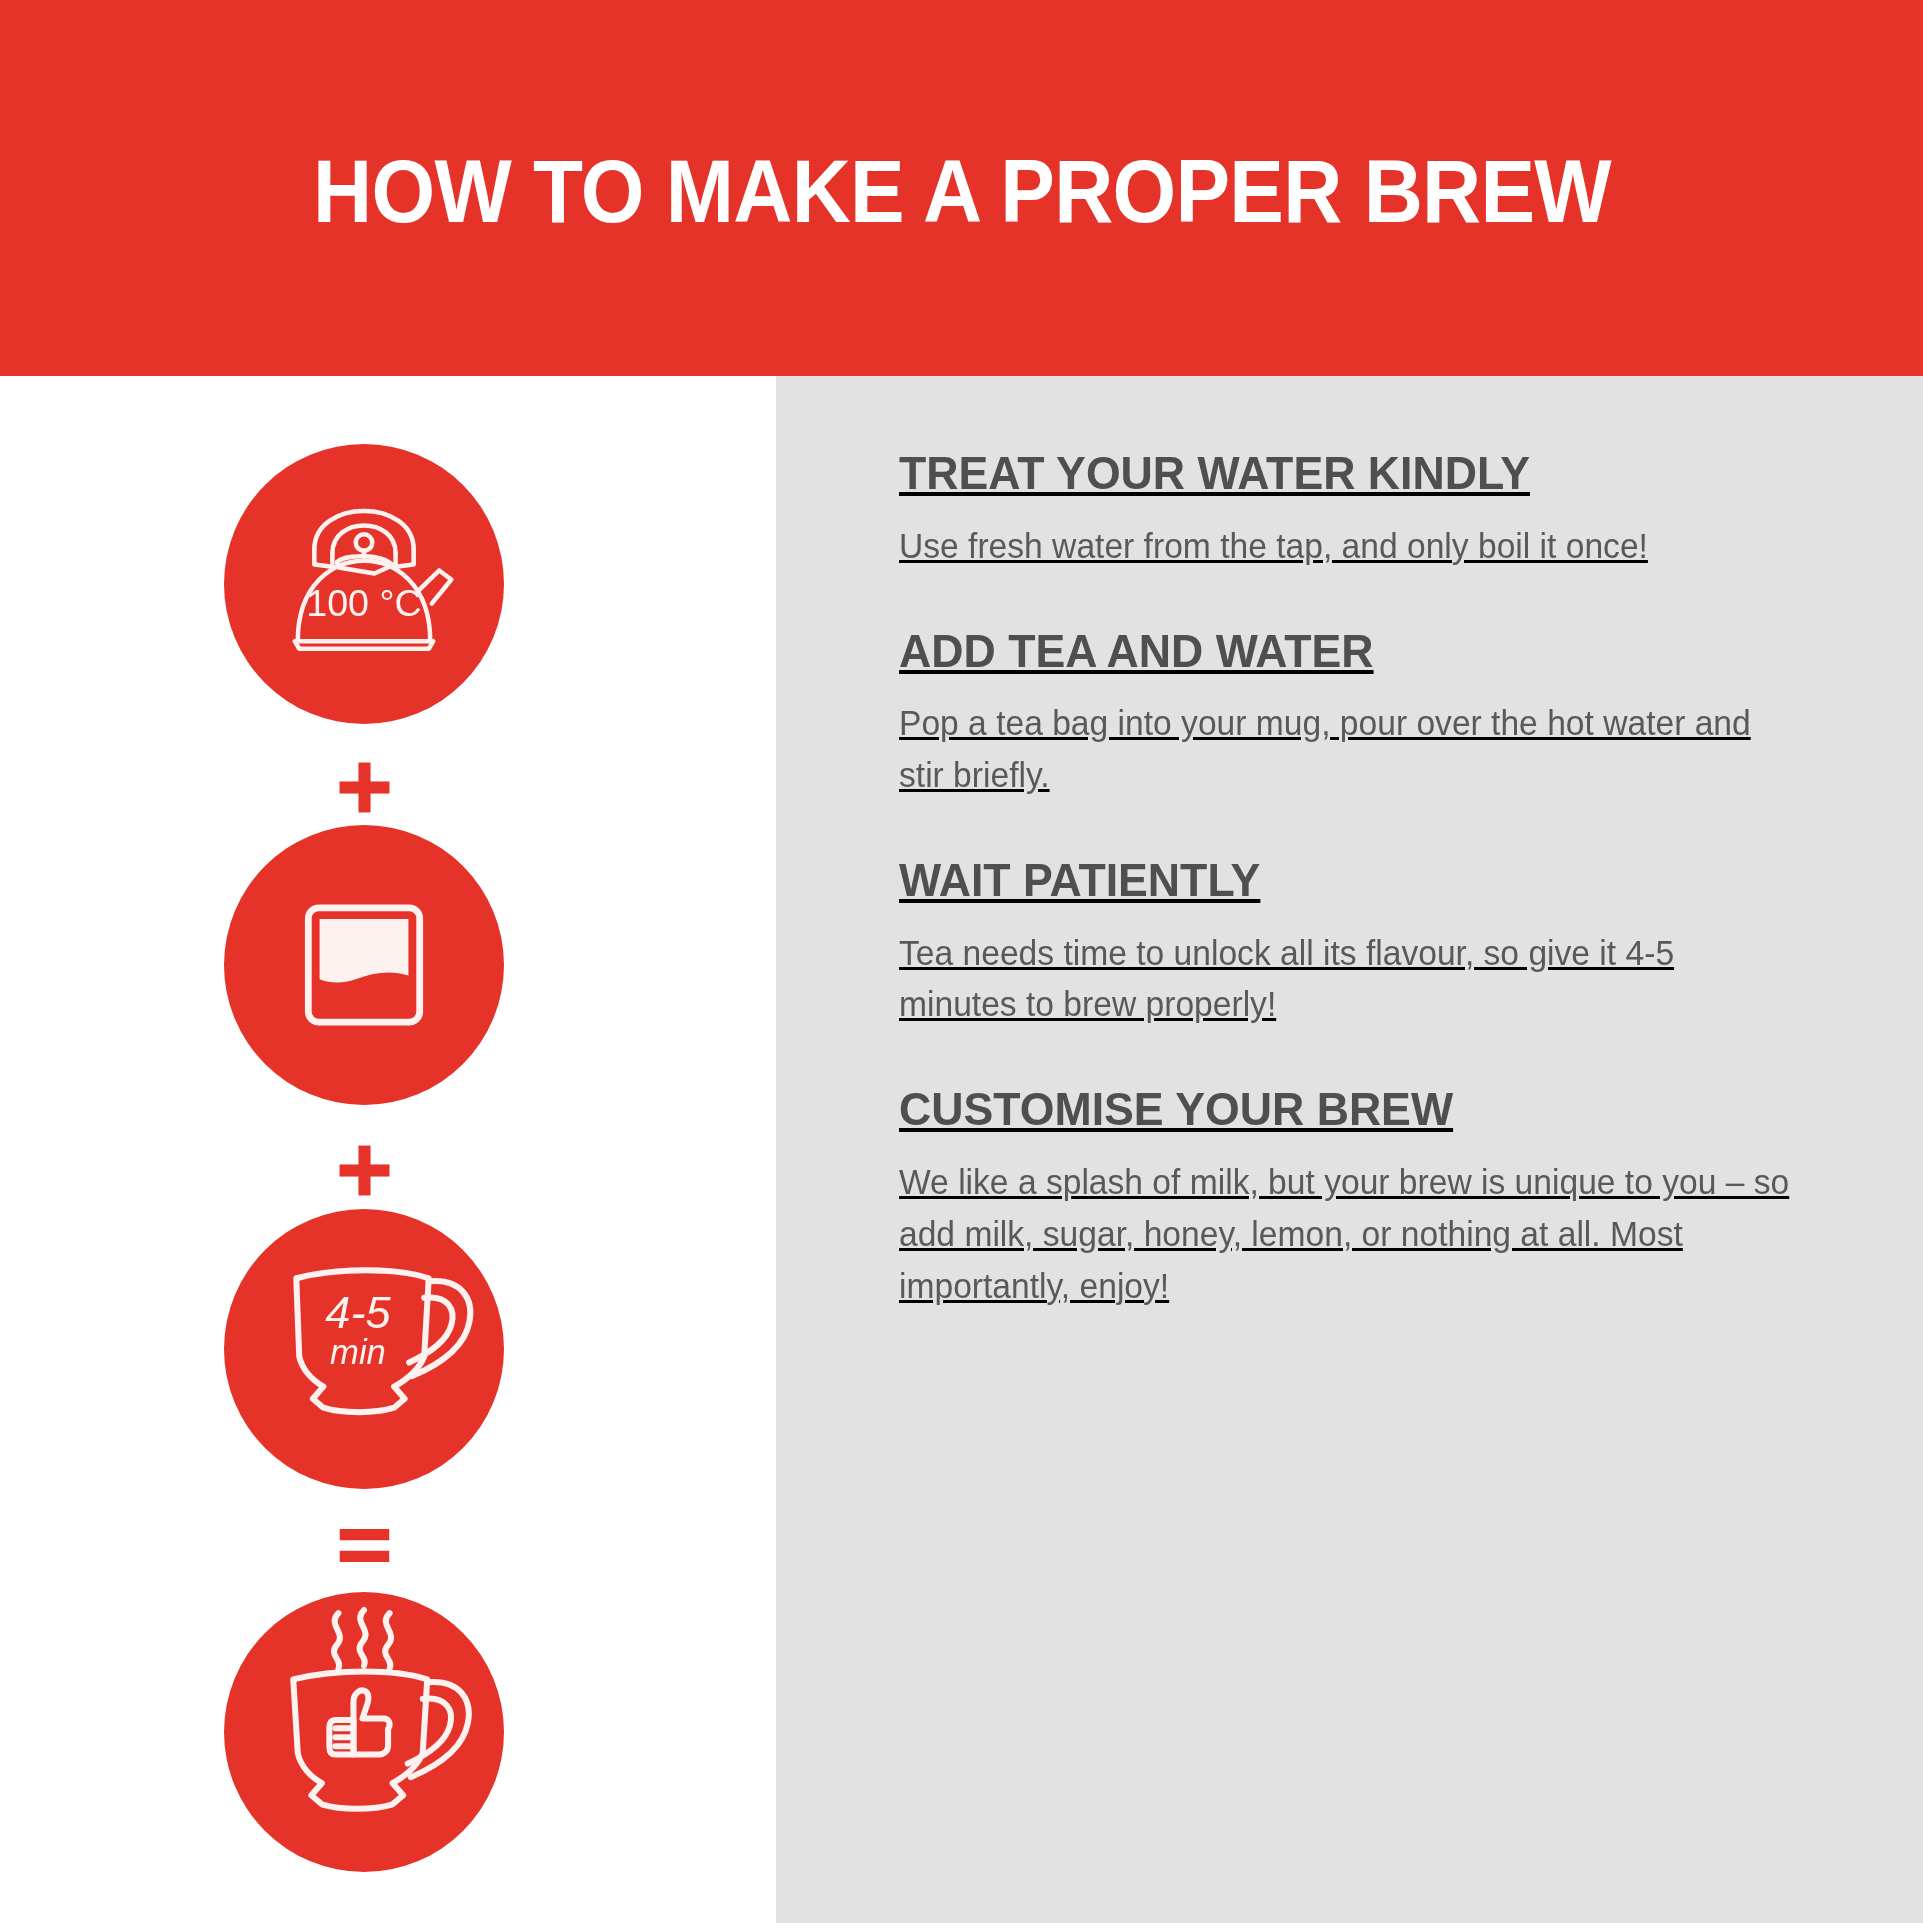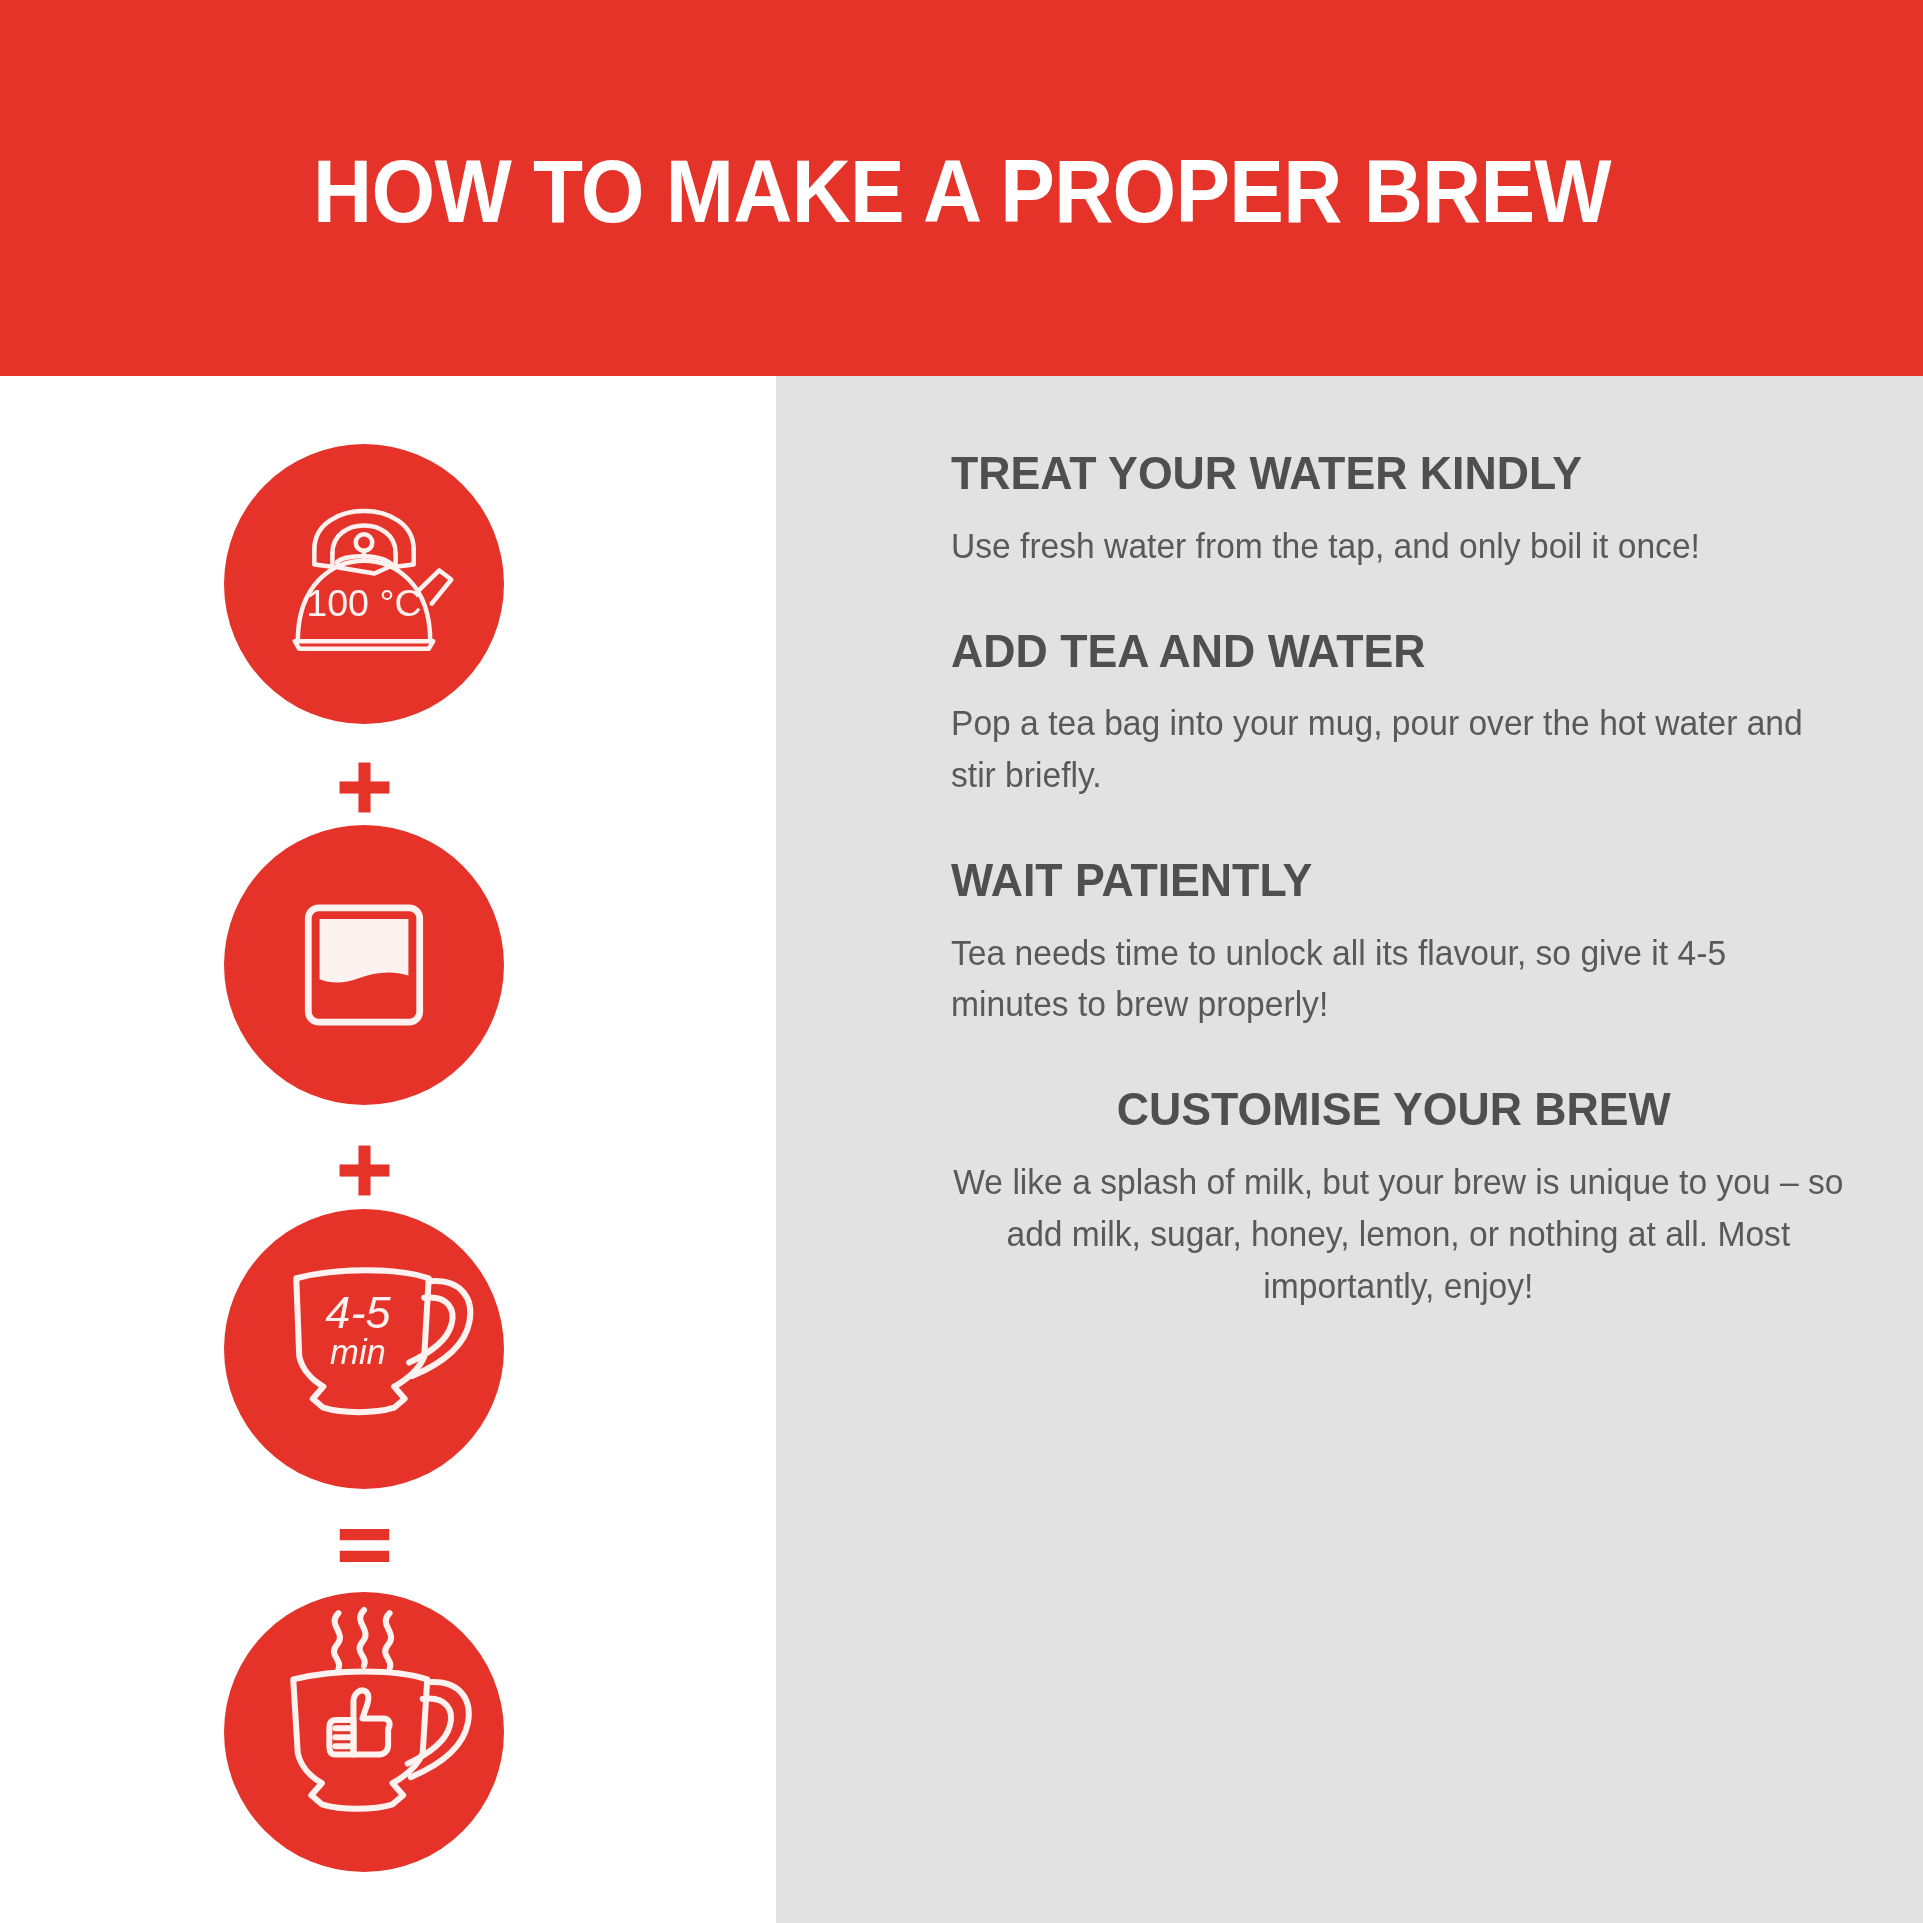--- a/index.html
+++ b/index.html
@@ -86,26 +86,27 @@
     text-align:center;
   }
   .connector svg { display:inline-block; }
   .conn-1 { top:337px; }
   .conn-2 { top:720px; }
   .conn-3 { top:1105px; }
 
   
   .text-col {
     position:absolute;
-    left:951px; top:448px;
+    left:899px; top:448px;
     width:932px;
+    text-decoration:underline;
   }
 
   .step { margin-bottom:54px; }
-  .step:last-child { margin-bottom:1px;text-align:center; }
+  .step:last-child { margin-bottom:1px; }
 
   .step-heading {
     color:#4F4F4F;
     font-family:"Liberation Sans", sans-serif;
     font-weight:700;
     font-size:47px;
     letter-spacing:0px;
     line-height:1.08;
     transform:scaleX(0.95);
     transform-origin:left center;

